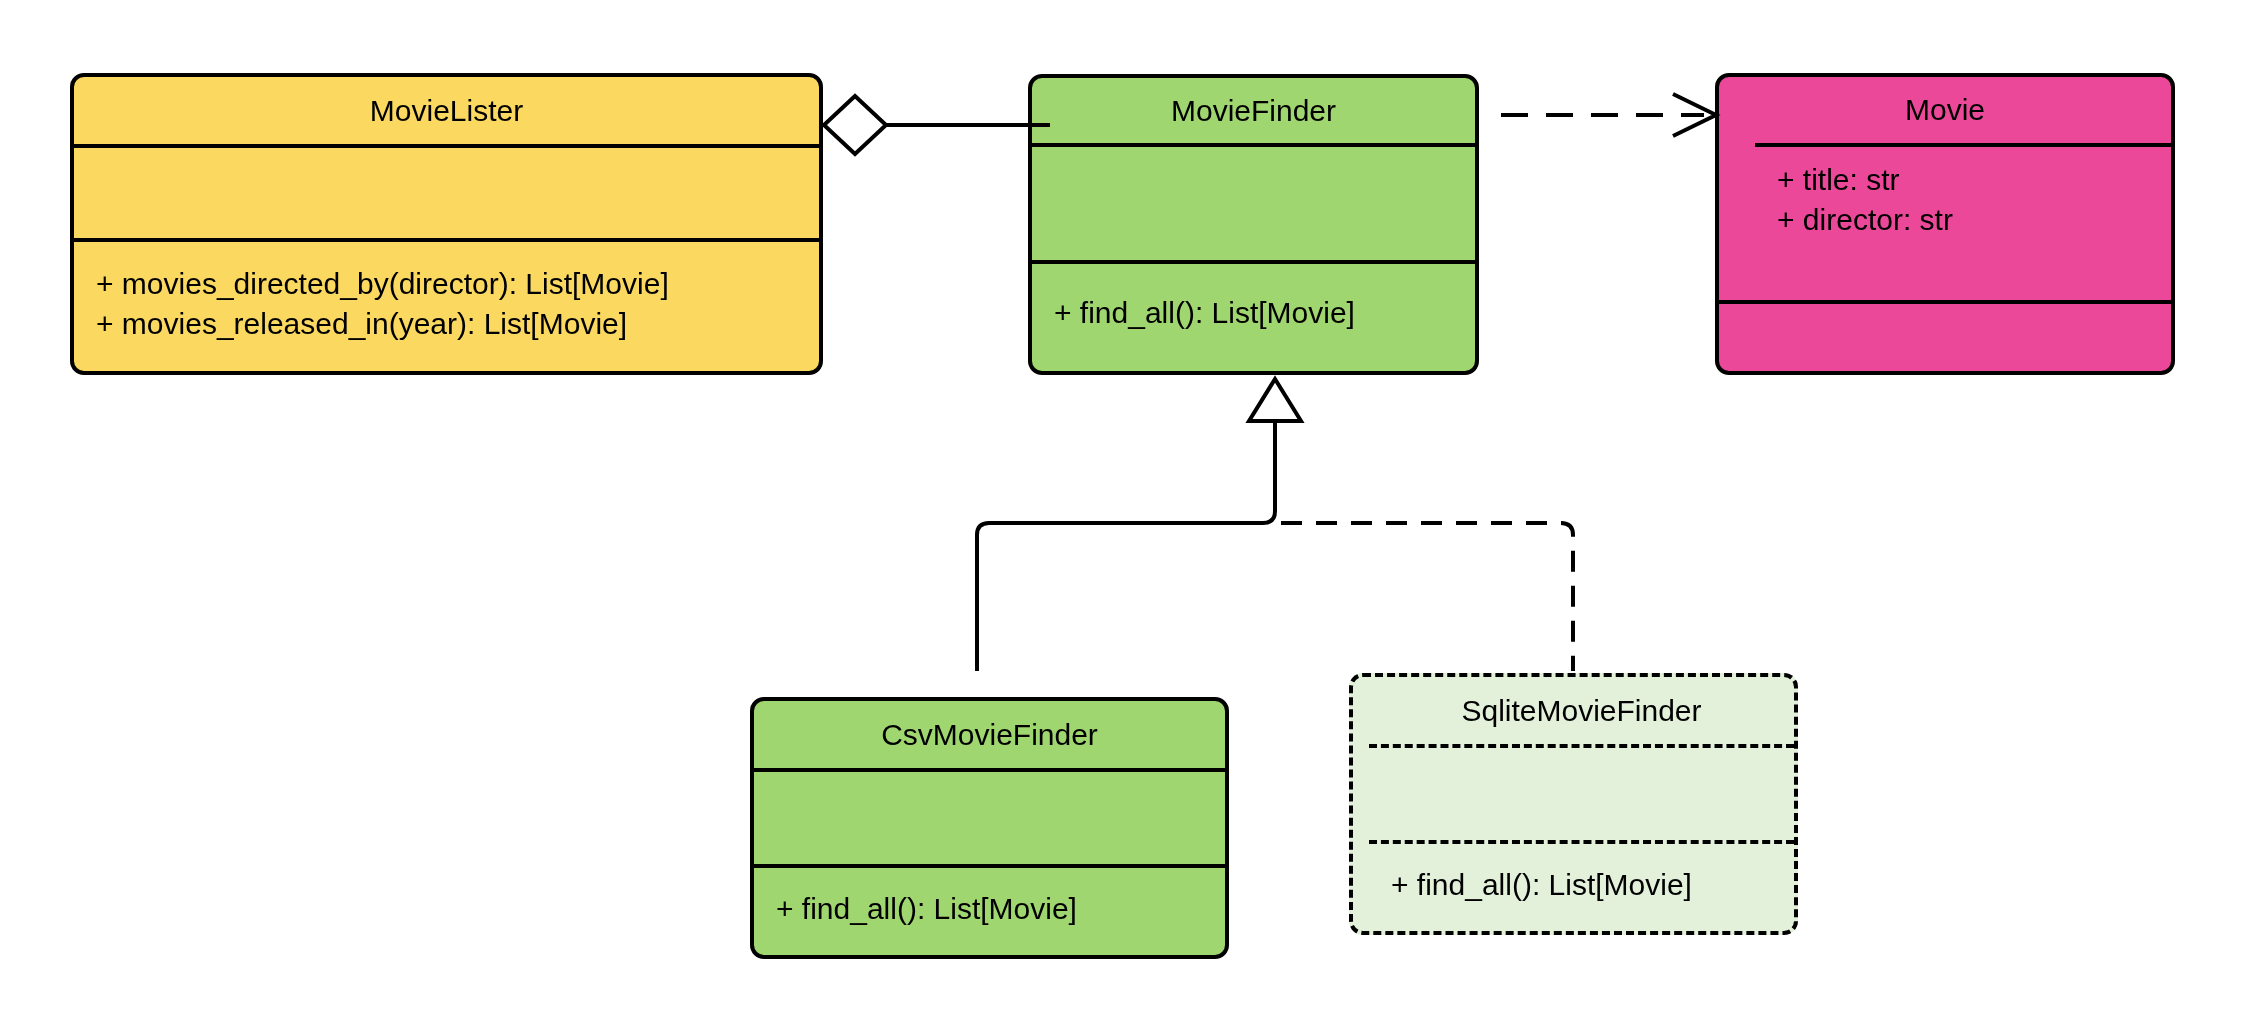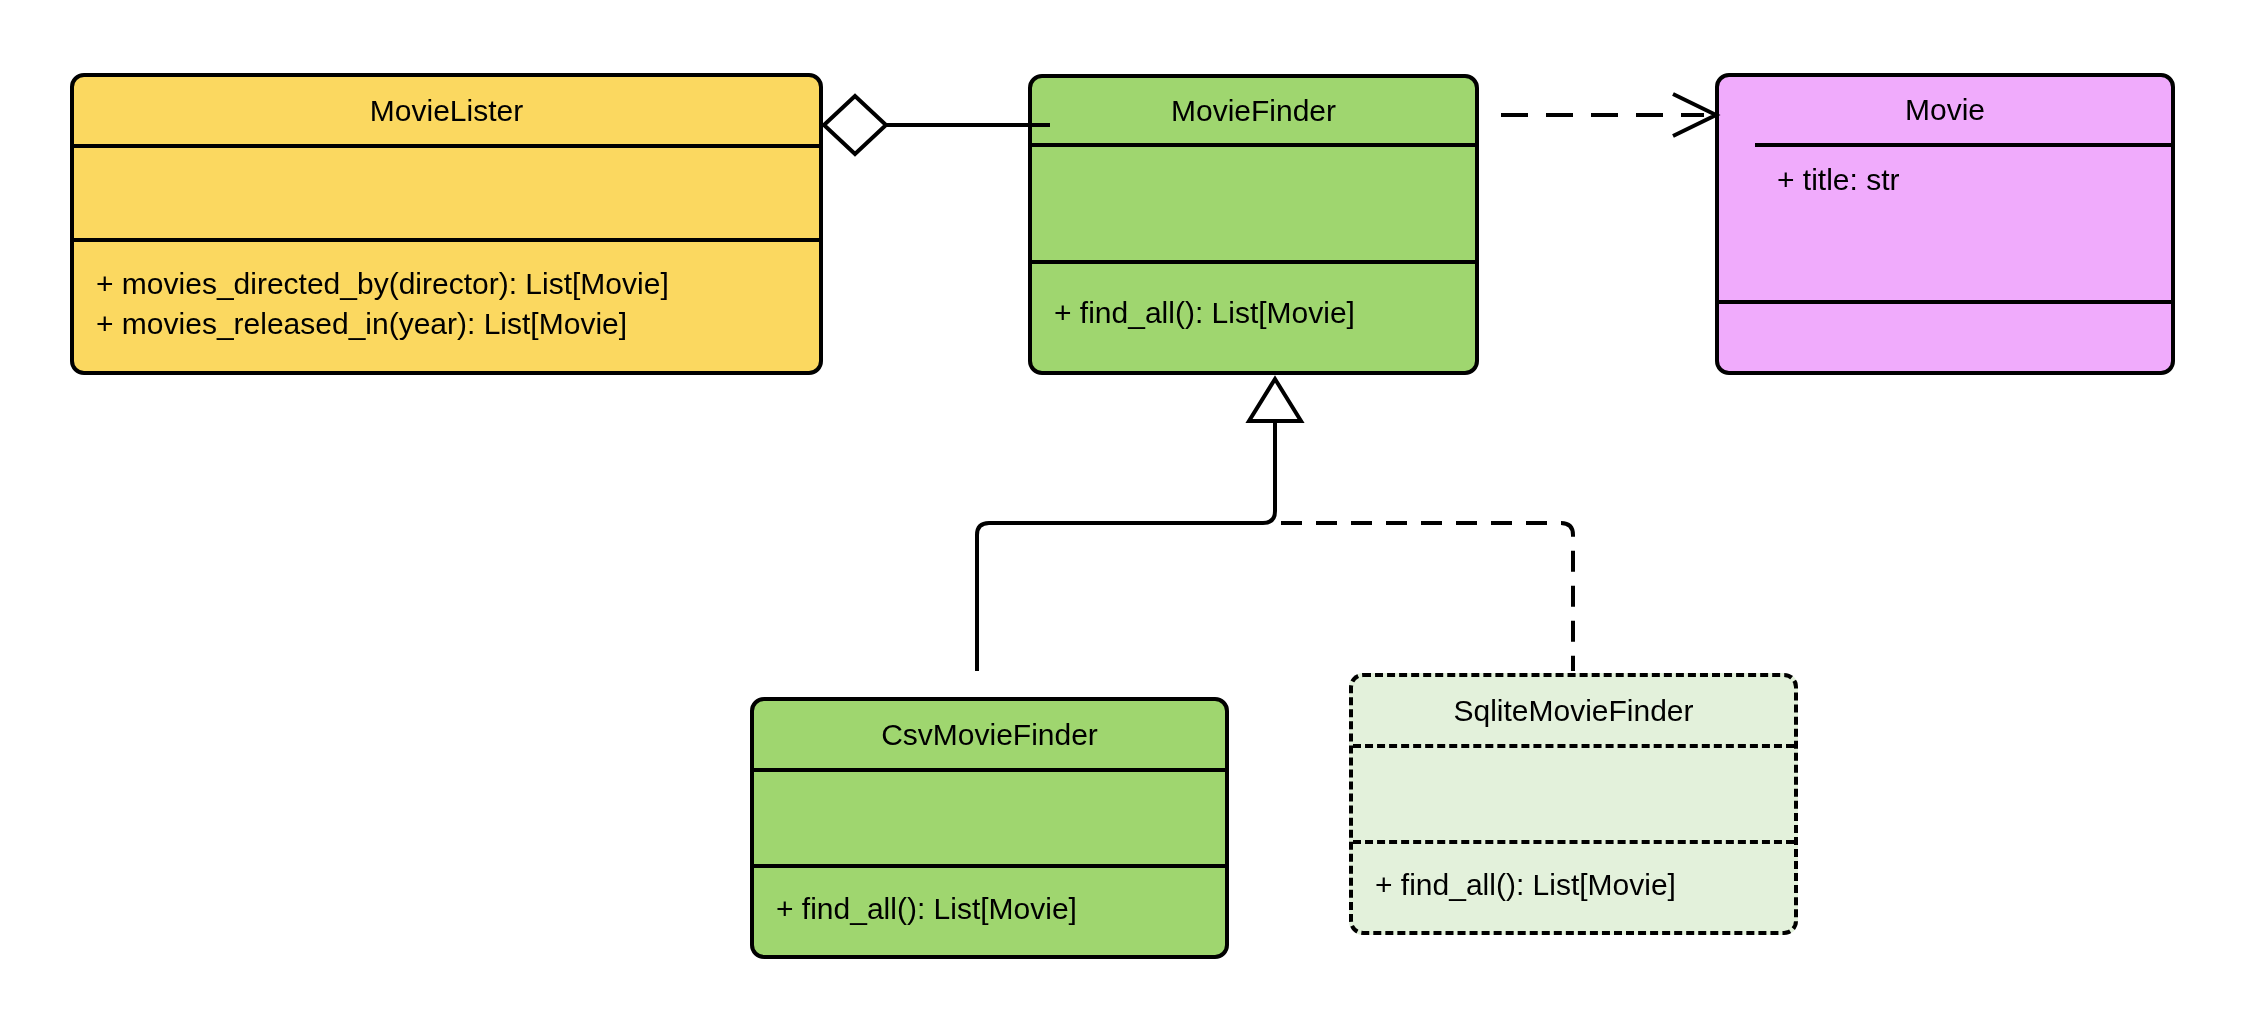--- a/index.html
+++ b/index.html
@@ -42,35 +42,36 @@
   #box-movielister .attrs  { height: 94px; }
   #box-movielister .methods{ padding-top: 22px; }
 
   
   #box-moviefinder { left: 1028px; top: 74px; width: 451px; height: 301px; background: #9FD66F; }
   #box-moviefinder .title  { height: 65px; }
   #box-moviefinder .attrs  { height: 117px; }
   #box-moviefinder .methods{ padding-top: 29px; }
 
   
-  #box-movie { left: 1715px; top: 73px; width: 460px; height: 302px; background: #f0abfc; }
+  #box-movie { left: 1715px; top: 73px; width: 460px; height: 302px; background: #ec4899; }
   #box-movie .title  { height: 66px; }
   #box-movie .attrs  { height: 157px; padding-top: 13px; margin-left: 36px; }
 
   
   #box-csvmoviefinder { left: 750px; top: 697px; width: 479px; height: 262px; background: #9FD66F; }
   #box-csvmoviefinder .title  { height: 67px; }
   #box-csvmoviefinder .attrs  { height: 96px; }
   #box-csvmoviefinder .methods{ padding-top: 21px; }
 
   
   #box-sqlitemoviefinder {
     left: 1349px; top: 673px; width: 449px; height: 262px;
     background: #E3F1DB;
     border-style: dashed;
+    padding-left: 16px;
   }
   #box-sqlitemoviefinder .title  { height: 67px; }
   #box-sqlitemoviefinder .attrs  { height: 96px; border-top-style: dashed; }
   #box-sqlitemoviefinder .methods{ padding-top: 21px; border-top-style: dashed; }
 
   .connector-layer {
     position: absolute;
     left: 0; top: 0;
     width: 2250px; height: 1011px;
     pointer-events: none;
@@ -95,20 +96,21 @@
     <div class="sec attrs"></div>
     <div class="sec methods">
       <div class="member">+ find_all(): List[Movie]</div>
     </div>
   </div>
 
   <div class="uml-class" id="box-movie">
     <div class="sec title">Movie</div>
     <div class="sec attrs">
       <div class="member">+ title: str</div>
+      <div class="member">+ director: str</div>
     </div>
     <div class="sec methods"></div>
   </div>
 
   <div class="uml-class" id="box-csvmoviefinder">
     <div class="sec title">CsvMovieFinder</div>
     <div class="sec attrs"></div>
     <div class="sec methods">
       <div class="member">+ find_all(): List[Movie]</div>
     </div>

